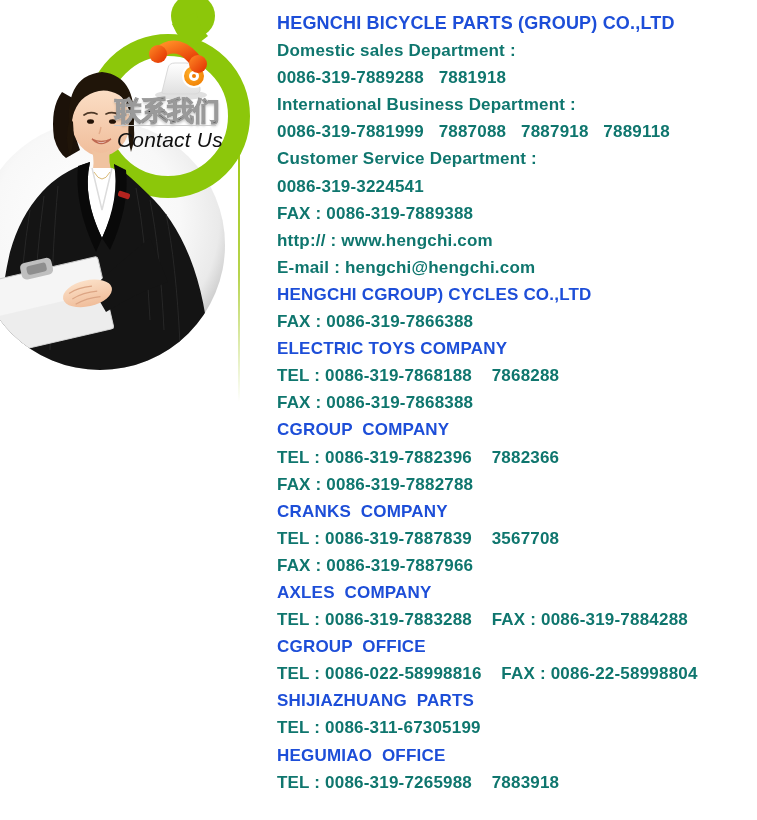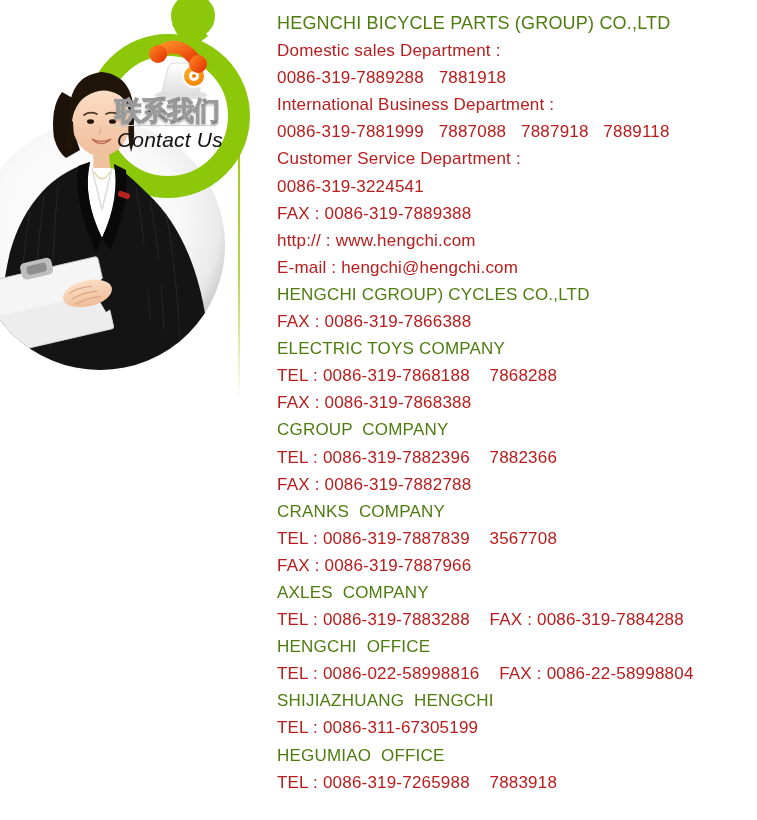--- a/index.html
+++ b/index.html
@@ -17,22 +17,22 @@
             color:#000000;-webkit-text-stroke:1px #9a9a9a;letter-spacing:-1px;
             text-shadow:0 2px 3px rgba(0,0,0,.30),0 1px 0 #ffffff;white-space:pre;}
   .cn-divider{position:absolute;left:114px;top:125px;width:102px;height:1px;background:#cccccc;z-index:2;}
   .en-label{position:absolute;left:117px;top:128px;z-index:2;
             font-family:"Liberation Sans",sans-serif;font-size:21px;font-weight:500;
             color:#111111;letter-spacing:0.2px;white-space:pre;font-style:italic;}
 
   
   .contact-col{position:absolute;left:277px;top:10px;width:470px;}
   .cline{font-size:17px;line-height:27.1px;height:27.1px;white-space:pre;
-         color:#b91c1c;font-weight:400;letter-spacing:0.2px;}
-  .cline.red{color:#4d7c0f;font-weight:400;}
+         color:#0f766e;font-weight:700;letter-spacing:0.2px;}
+  .cline.red{color:#1d4ed8;font-weight:700;}
   .cline.title{font-size:18px;}
 </style>
 </head>
 <body>
 
 <div id="page">
 
   <div id="art">
     <div class="vline"></div>
 
@@ -158,23 +158,23 @@
     <div class="cline">TEL : 0086-319-7882396    7882366</div>
     <div class="cline">FAX : 0086-319-7882788</div>
 
     <div class="cline red">CRANKS  COMPANY</div>
     <div class="cline">TEL : 0086-319-7887839    3567708</div>
     <div class="cline">FAX : 0086-319-7887966</div>
 
     <div class="cline red">AXLES  COMPANY</div>
     <div class="cline">TEL : 0086-319-7883288    FAX : 0086-319-7884288</div>
 
-    <div class="cline red">HENGCHI  OFFICE</div>
+    <div class="cline red">CGROUP  OFFICE</div>
     <div class="cline">TEL : 0086-022-58998816    FAX : 0086-22-58998804</div>
 
-    <div class="cline red">SHIJIAZHUANG  HENGCHI</div>
+    <div class="cline red">SHIJIAZHUANG  PARTS</div>
     <div class="cline">TEL : 0086-311-67305199</div>
 
     <div class="cline red">HEGUMIAO  OFFICE</div>
     <div class="cline">TEL : 0086-319-7265988    7883918</div>
   </div>
 
 </div>
 
 </body></html>

